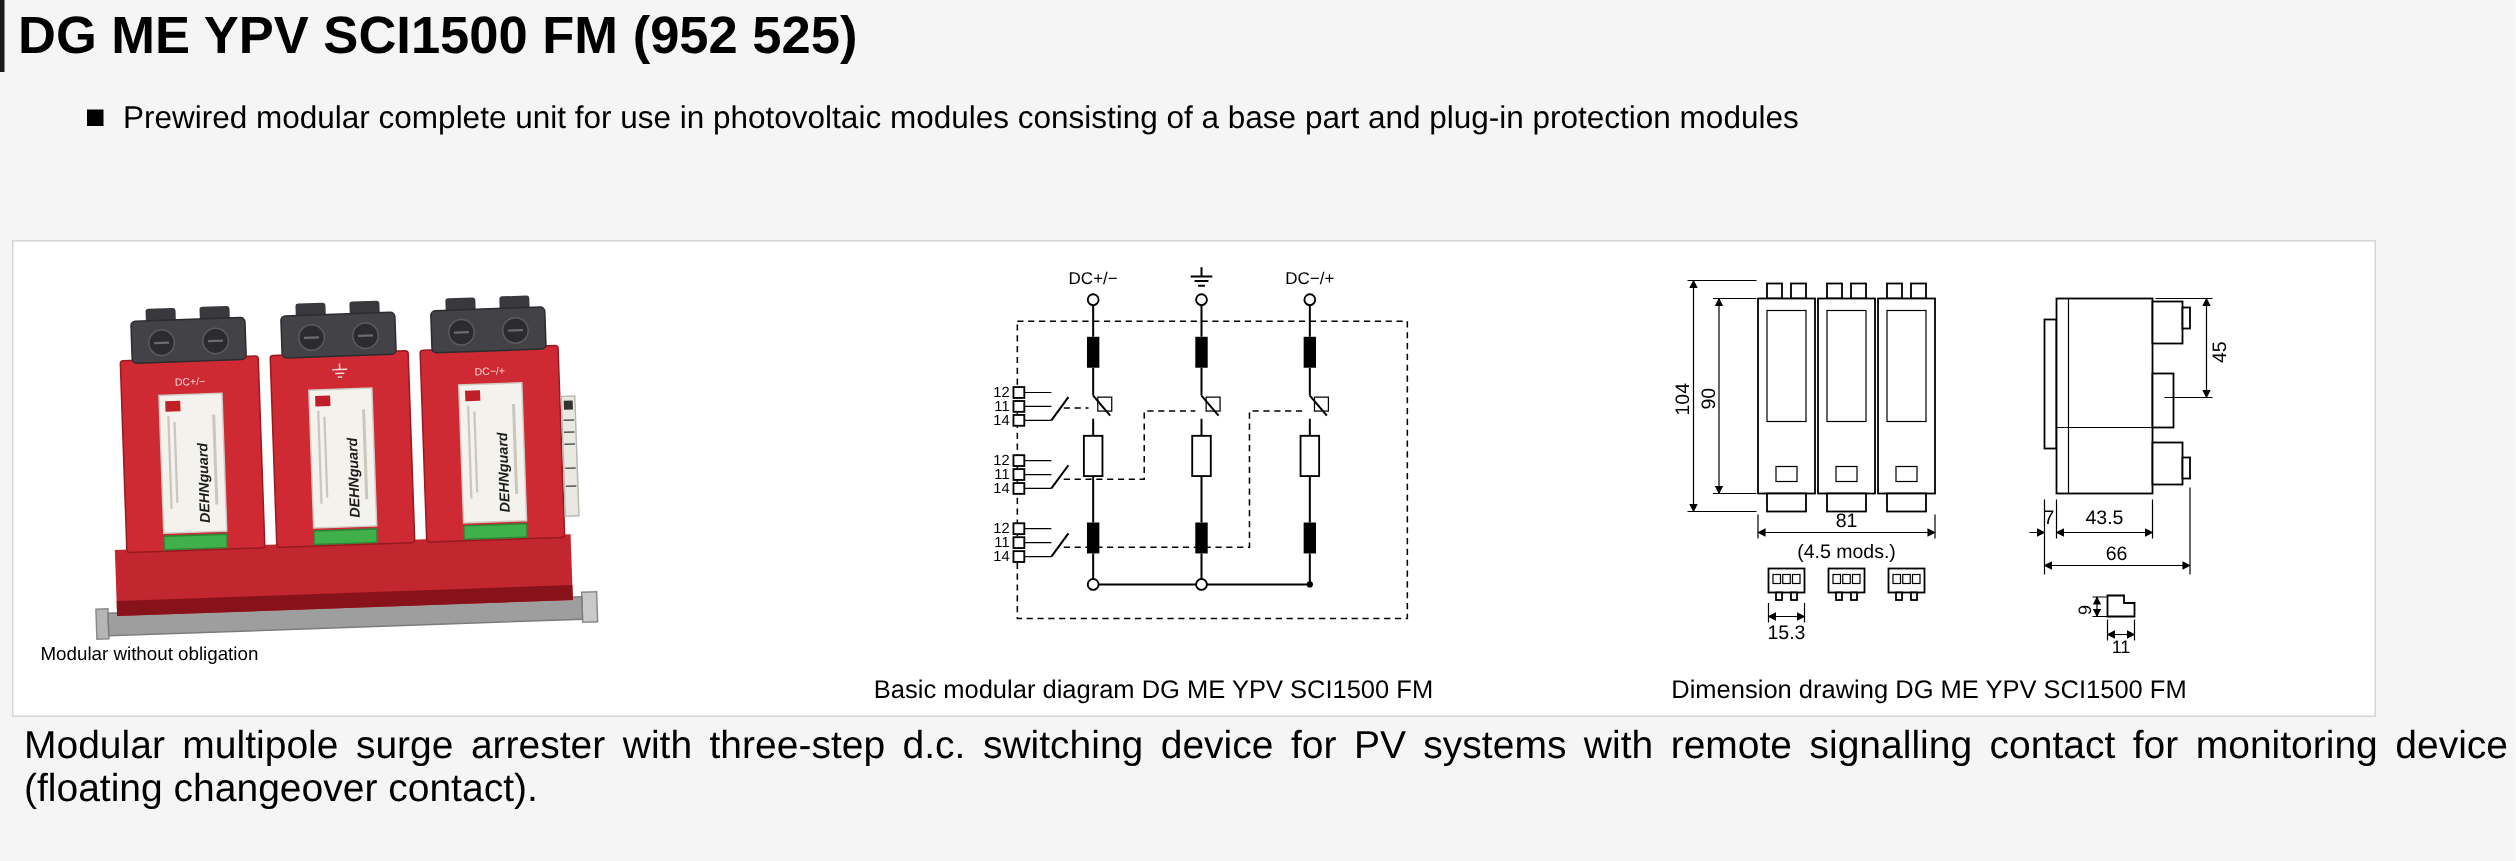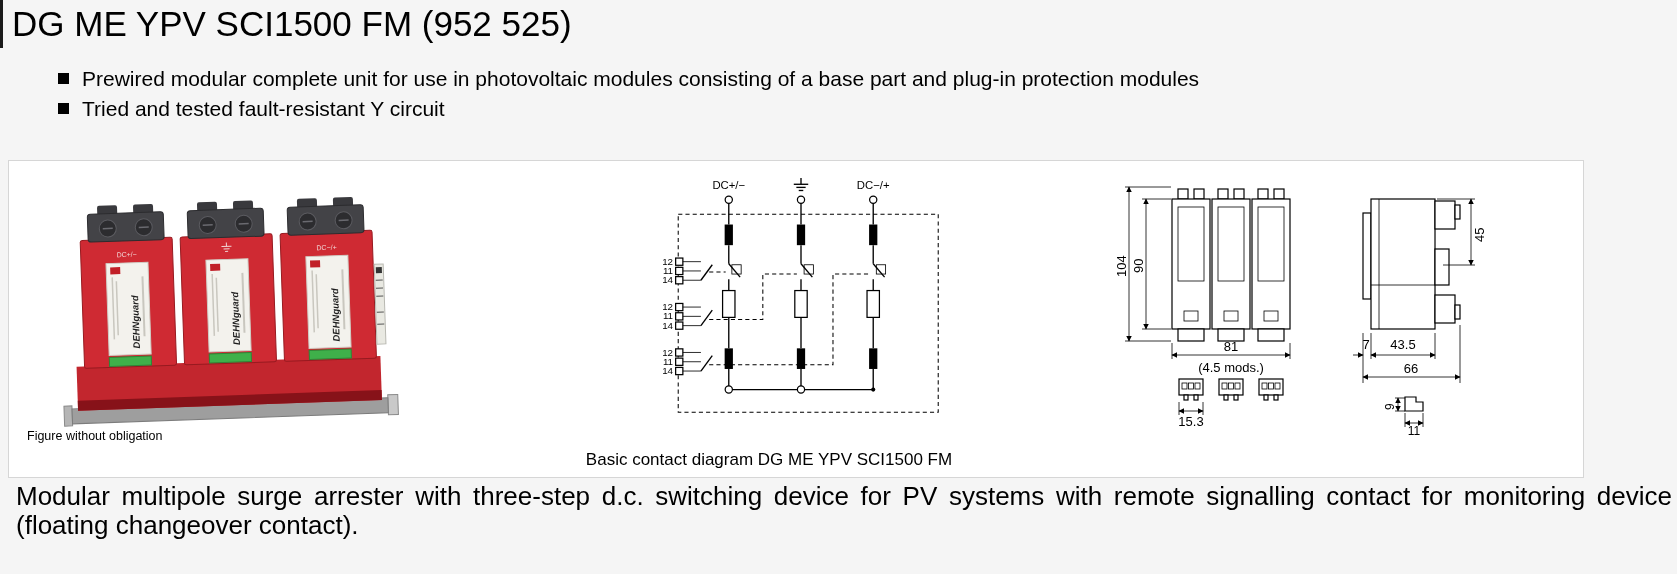--- a/index.html
+++ b/index.html
@@ -1,20 +1,20 @@
 <!DOCTYPE html>
 <html><head>
 <meta charset="utf-8">
 <style>
   *{box-sizing:border-box;margin:0;padding:0}
   html,body{width:1677px;height:574px}
   body{background:#f5f5f5;font-family:"Liberation Sans",sans-serif;color:#000;overflow:hidden}
   .page{position:relative;width:1677px;height:574px}
   .edge-mark{position:absolute;left:0;top:0;width:3px;height:48px;background:#1a1a1a}
-  .title{position:absolute;left:12px;top:4px;font-size:35px;font-weight:normal;letter-spacing:0}
+  .title{position:absolute;left:12px;top:4px;font-size:35px;font-weight:bold;letter-spacing:0}
   .bullets{position:absolute;left:58px;top:64px;list-style:none}
   .bullets li{display:flex;align-items:flex-start;font-size:21px;line-height:30px}
   .sq{flex:0 0 auto;width:11px;height:11px;background:#000;margin:9px 13px 0 0}
   .panel{position:absolute;left:8px;top:160px;width:1576px;height:318px;background:#fff;border:1px solid #d6d6d6}
   .photo-wrap{position:absolute;left:30px;top:8px;width:400px;height:260px}
   .photo-caption{position:absolute;left:18px;top:268px;font-size:12.5px}
   .circuit-wrap{position:absolute;left:632px;top:14px;width:320px;height:260px}
   .dim-wrap{position:absolute;left:1104px;top:4px;width:380px;height:272px}
   .caption{position:absolute;top:289px;width:420px;font-size:17px;text-align:center}
   .circuit-caption{left:550px}
@@ -39,24 +39,20 @@
 <div class="page">
   <div class="edge-mark"></div>
 
   <h1 class="title">DG ME YPV SCI1500 FM (952 525)</h1>
 
   <ul class="bullets">
     <li>
       <span class="sq"></span>
       <span>Prewired modular complete unit for use in photovoltaic modules consisting of a base part and plug-in protection modules</span>
     </li>
-    <li>
-      <span class="sq"></span>
-      <span>Tried and tested fault-resistant Y circuit</span>
-    </li>
   </ul>
 
   <div class="panel">
 
     <div class="photo-wrap">
       <svg viewBox="0 0 400 260" width="400" height="260">
         <g transform="rotate(-2 200 150)">
 
           <rect x="22" y="231" width="8" height="20" fill="#b5b5b5" stroke="#8a8a8a"></rect>
           <rect x="346" y="231" width="10" height="20" fill="#c9c9c9" stroke="#8a8a8a"></rect>
@@ -133,21 +129,21 @@
             <rect x="338.5" y="103" width="6" height="6" fill="#333"></rect>
             <line x1="338" y1="116" x2="345" y2="116" stroke="#555"></line>
               <line x1="338" y1="124" x2="345" y2="124" stroke="#555"></line>
             <line x1="338" y1="132" x2="345" y2="132" stroke="#555"></line>
               <line x1="338" y1="148" x2="345" y2="148" stroke="#555"></line>
             <line x1="338" y1="160" x2="345" y2="160" stroke="#555"></line>
           </g>
         </g>
       </svg>
     </div>
-    <div class="photo-caption">Figure without obligation</div>
+    <div class="photo-caption">Modular without obligation</div>
 
     <div class="circuit-wrap">
       <svg viewBox="0 0 310 252" width="320" height="260">
 
         <text x="85" y="14" text-anchor="middle" class="circ-label">DC+/−</text>
         <text x="225" y="14" text-anchor="middle" class="circ-label">DC−/+</text>
         <g class="ln">
           <line x1="155" y1="3" x2="155" y2="9"></line>
             <line x1="148" y1="9" x2="162" y2="9"></line>
           <line x1="150.5" y1="12" x2="159.5" y2="12"></line>
@@ -240,21 +236,21 @@
             <rect x="33.5" y="177.5" width="7" height="7" class="box"></rect>
             <rect x="33.5" y="186.5" width="7" height="7" class="box"></rect>
           <line x1="40.5" y1="172" x2="58" y2="172" class="lnt"></line>
             <line x1="40.5" y1="181" x2="58" y2="181" class="lnt"></line>
             <line x1="40.5" y1="190" x2="58" y2="190" class="lnt"></line>
           <line x1="58" y1="190" x2="69" y2="175" class="ln"></line>
           <polyline points="66,184 186,184 186,96 221,96" class="dsh"></polyline>
         </g>
       </svg>
     </div>
-    <div class="caption circuit-caption">Basic contact diagram DG ME YPV SCI1500 FM</div>
+    <div class="caption circuit-caption">Basic modular diagram DG ME YPV SCI1500 FM</div>
 
     <div class="dim-wrap">
       <svg viewBox="0 0 380 272" width="380" height="272">
         <defs>
           <marker id="arr" viewBox="0 0 10 10" refX="9" refY="5" markerWidth="7" markerHeight="7" orient="auto-start-reverse">
             <path d="M0,0 L10,5 L0,10 z" fill="#000"></path>
           </marker>
         </defs>
 
         <g>
@@ -363,17 +359,18 @@
           <line x1="282" y1="233" x2="292" y2="233" class="lnt"></line>
             <line x1="282" y1="246" x2="292" y2="246" class="lnt"></line>
           <text transform="translate(281,245) rotate(-90)" class="dim-label-s">9</text>
           <line x1="292" y1="248" x2="292" y2="262" class="lnt"></line>
             <line x1="310" y1="248" x2="310" y2="262" class="lnt"></line>
           <line x1="292" y1="258" x2="310" y2="258" class="lnt" marker-start="url(#arr)" marker-end="url(#arr)"></line>
           <text x="301" y="270" text-anchor="middle" class="dim-label-s">11</text>
         </g>
       </svg>
     </div>
+    <div class="caption dim-caption">Dimension drawing DG ME YPV SCI1500 FM</div>
 
   </div>
 
   <p class="description">Modular multipole surge arrester with three-step d.c. switching device for PV systems with remote signalling contact for monitoring device (floating changeover contact).</p>
 </div>
 
 </body></html>

